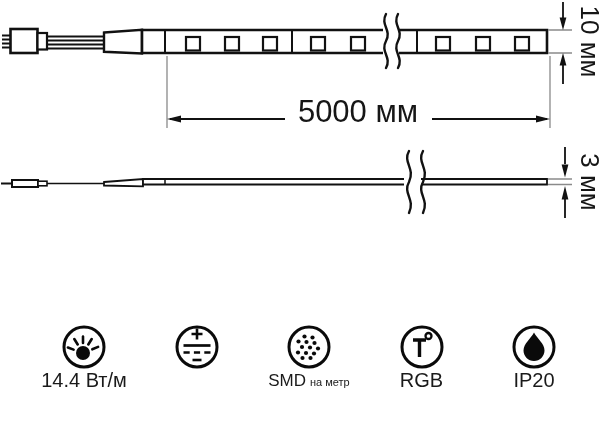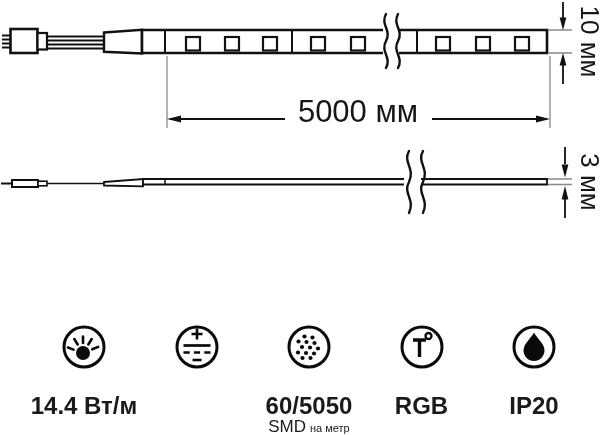--- a/index.html
+++ b/index.html
@@ -8,21 +8,21 @@
     font-family:"Liberation Sans", sans-serif;color:#1a1a1a;
   }
   .diagram-svg{position:absolute;left:0;top:0;}
   .dim-text{font-family:"Liberation Sans", sans-serif;fill:#161616;}
   .specs-row{
     position:absolute;left:0;top:324px;width:600px;box-sizing:border-box;
     display:flex;justify-content:space-between;padding:0 10px 0 28px;
   }
   .spec{width:112px;display:flex;flex-direction:column;align-items:center;}
   .spec-icon{width:46px;height:46px;display:block;}
-  .spec-label{margin-top:25px;font-size:24px;line-height:21px;color:#1a1a1a;white-space:nowrap;font-weight:bold;}
+  .spec-label{font-size:20px;line-height:21px;color:#1a1a1a;white-space:nowrap;}
   .spec-sub{margin-top:2px;font-size:17px;line-height:17px;color:#1a1a1a;white-space:nowrap;display:flex;align-items:baseline;}
   .spec-sub-small{font-size:11px;margin-left:4px;}
 </style>
 </head>
 <body>
 
 <div class="page">
 
   <svg class="diagram-svg" width="600" height="240" viewBox="0 0 600 240">
 
@@ -123,21 +123,20 @@
           <circle cx="16" cy="23" r="2.1"></circle>
             <circle cx="24" cy="23.5" r="2.1"></circle>
             <circle cx="32" cy="24.5" r="2.1"></circle>
           <circle cx="12" cy="28.5" r="2.1"></circle>
             <circle cx="20" cy="29" r="2.1"></circle>
             <circle cx="28" cy="29.5" r="2.1"></circle>
           <circle cx="16.5" cy="34" r="2.1"></circle>
             <circle cx="24.5" cy="34" r="2.1"></circle>
         </g>
       </svg>
-      <div class="spec-label">60/5050</div>
       <div class="spec-sub">
         <span>SMD</span>
         <span class="spec-sub-small">на метр</span>
       </div>
     </div>
 
     <div class="spec">
       <svg class="spec-icon" viewBox="0 0 46 46">
         <circle cx="23" cy="23" r="20" fill="none" stroke="#0a0a0a" stroke-width="3"></circle>
         <path d="M14,16 H27 M20.5,16 V33" stroke="#0a0a0a" stroke-width="3.4" fill="none"></path>

